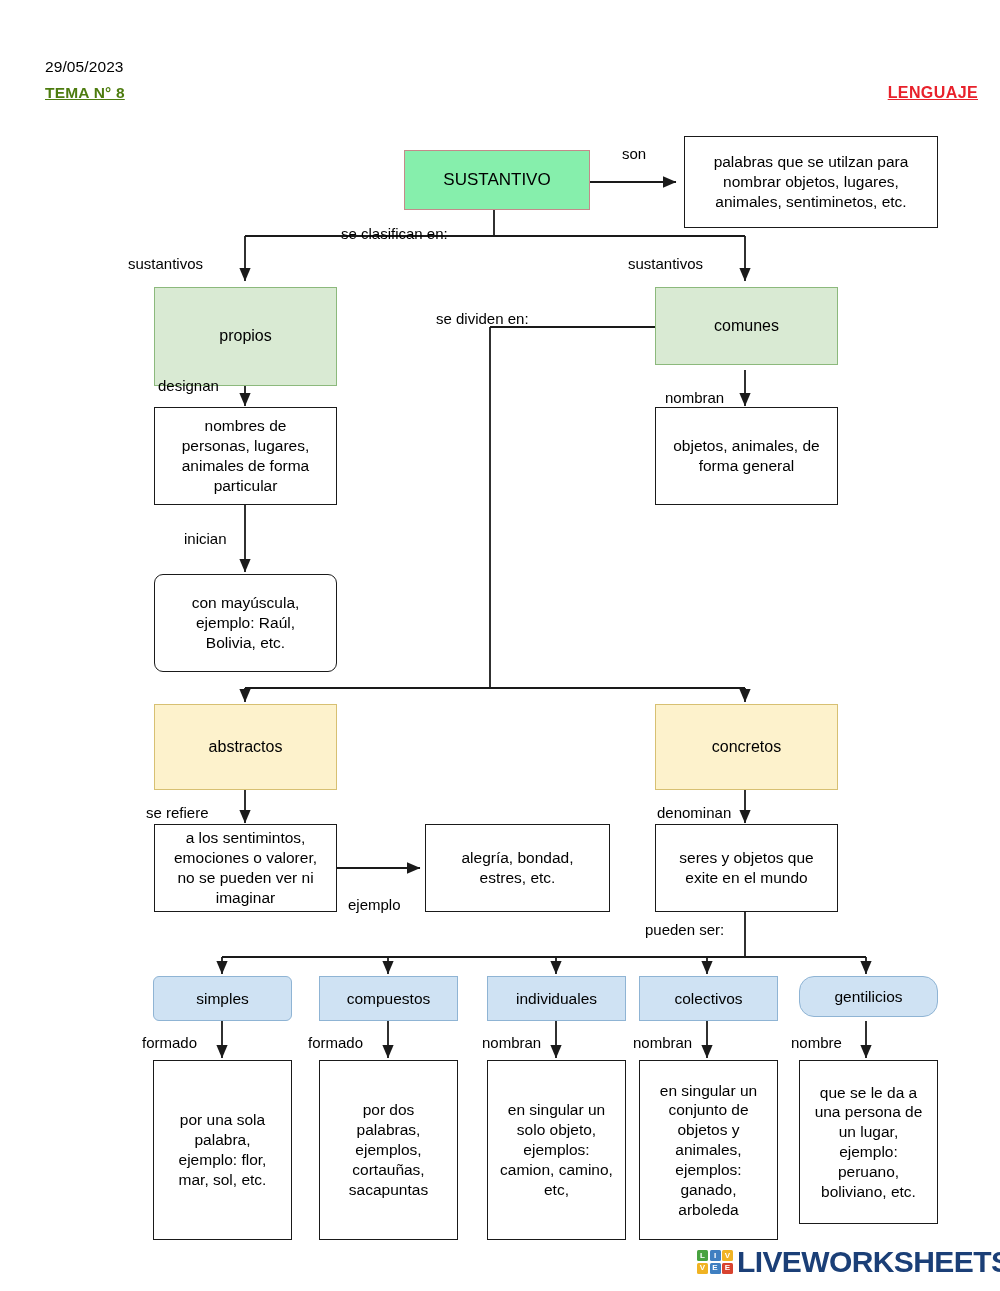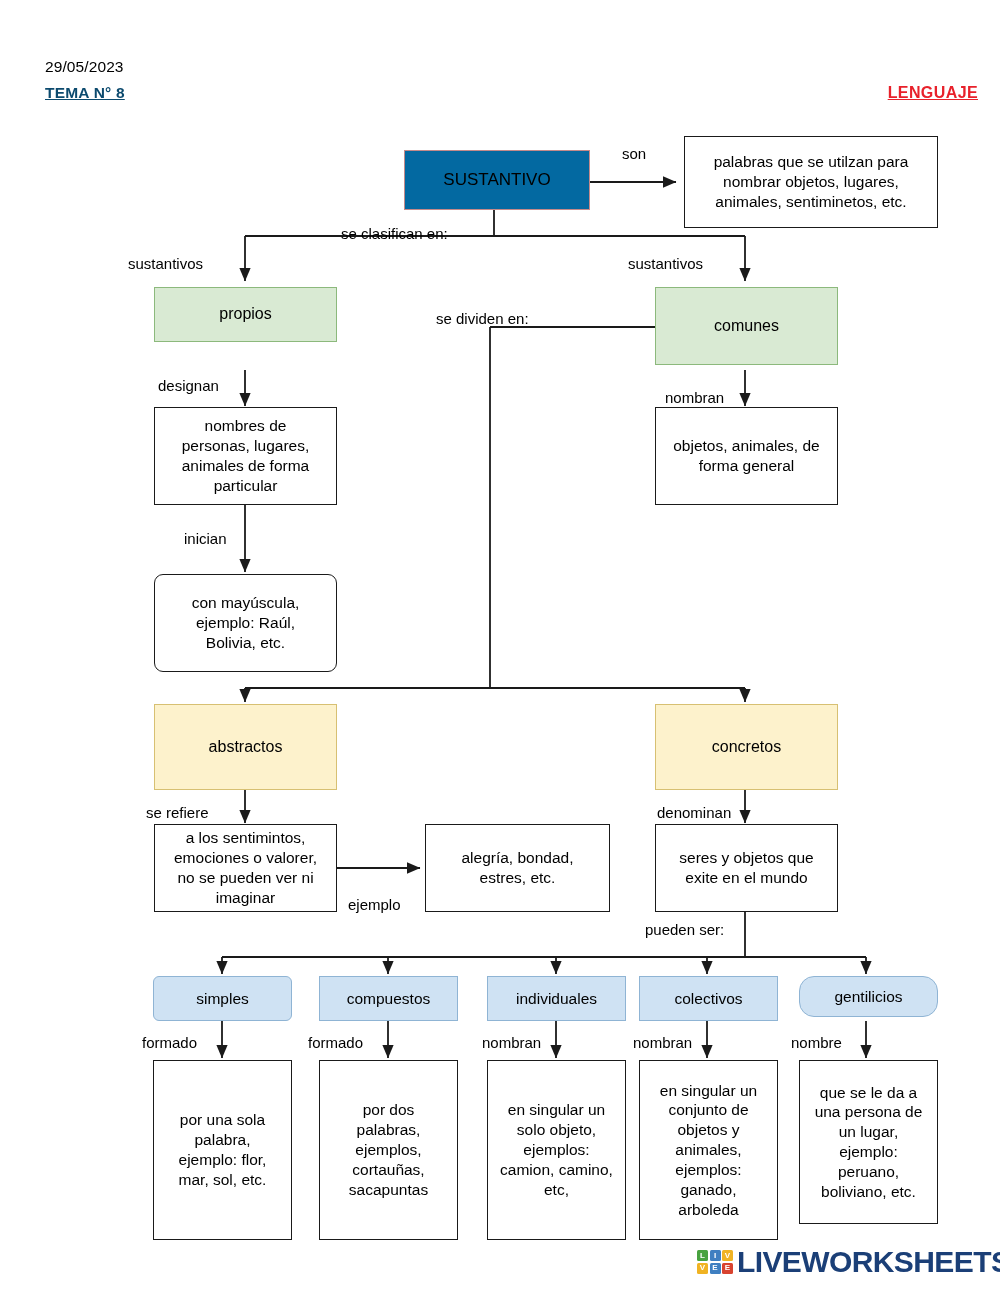--- a/index.html
+++ b/index.html
@@ -35,21 +35,21 @@
     font-size: 15.5px;
     color: #000000;
     letter-spacing: 0.1px;
   }
   .hdr-tema {
     position: absolute;
     left: 45px;
     top: 84px;
     font-size: 15.5px;
     font-weight: bold;
-    color: #0c4a6e;
+    color: #4d7c0f;
     text-decoration: underline;
     letter-spacing: 0.2px;
   }
   .hdr-subject {
     position: absolute;
     right: 22px;
     top: 84px;
     font-size: 16px;
     font-weight: bold;
     color: #e8212b;
@@ -69,21 +69,21 @@
     line-height: 1.28;
     padding: 3px 6px;
     white-space: pre-line;
   }
   .node.plain {
     background: #ffffff;
     border: 1.6px solid #1a1a1a;
     font-size: 15.5px;
   }
   .node.pink {
-    background: #0369a1;
+    background: #86efac;
     border: 1.4px solid #c48a8a;
     font-size: 17px;
   }
   .node.green {
     background: #d9ead3;
     border: 1.4px solid #8cb97c;
     font-size: 16px;
   }
   .node.yellow {
     background: #fdf2cc;
@@ -210,21 +210,21 @@
 nombrar objetos, lugares,
 animales, sentiminetos, etc.</div>
 
   <div class="elabel" style="left:622px; top:146px;">son</div>
 
   <div class="elabel" style="left:341px; top:226px;">se clasifican en:</div>
 
   <div class="elabel" style="left:128px; top:256px;">sustantivos</div>
   <div class="elabel" style="left:628px; top:256px;">sustantivos</div>
 
-  <div class="node green" style="left:154px; top:287px; width:183px; height:55px;">propios</div>
+  <div class="node green" style="left:154px; top:287px; width:183px; height:99px;">propios</div>
 
   <div class="node green" style="left:655px; top:287px; width:183px; height:78px;">comunes</div>
 
   <div class="elabel" style="left:436px; top:311px;">se dividen en:</div>
 
   <div class="elabel" style="left:158px; top:378px;">designan</div>
 
   <div class="node plain" style="left:154px; top:407px; width:183px; height:98px;">nombres de
 personas, lugares,
 animales de forma

